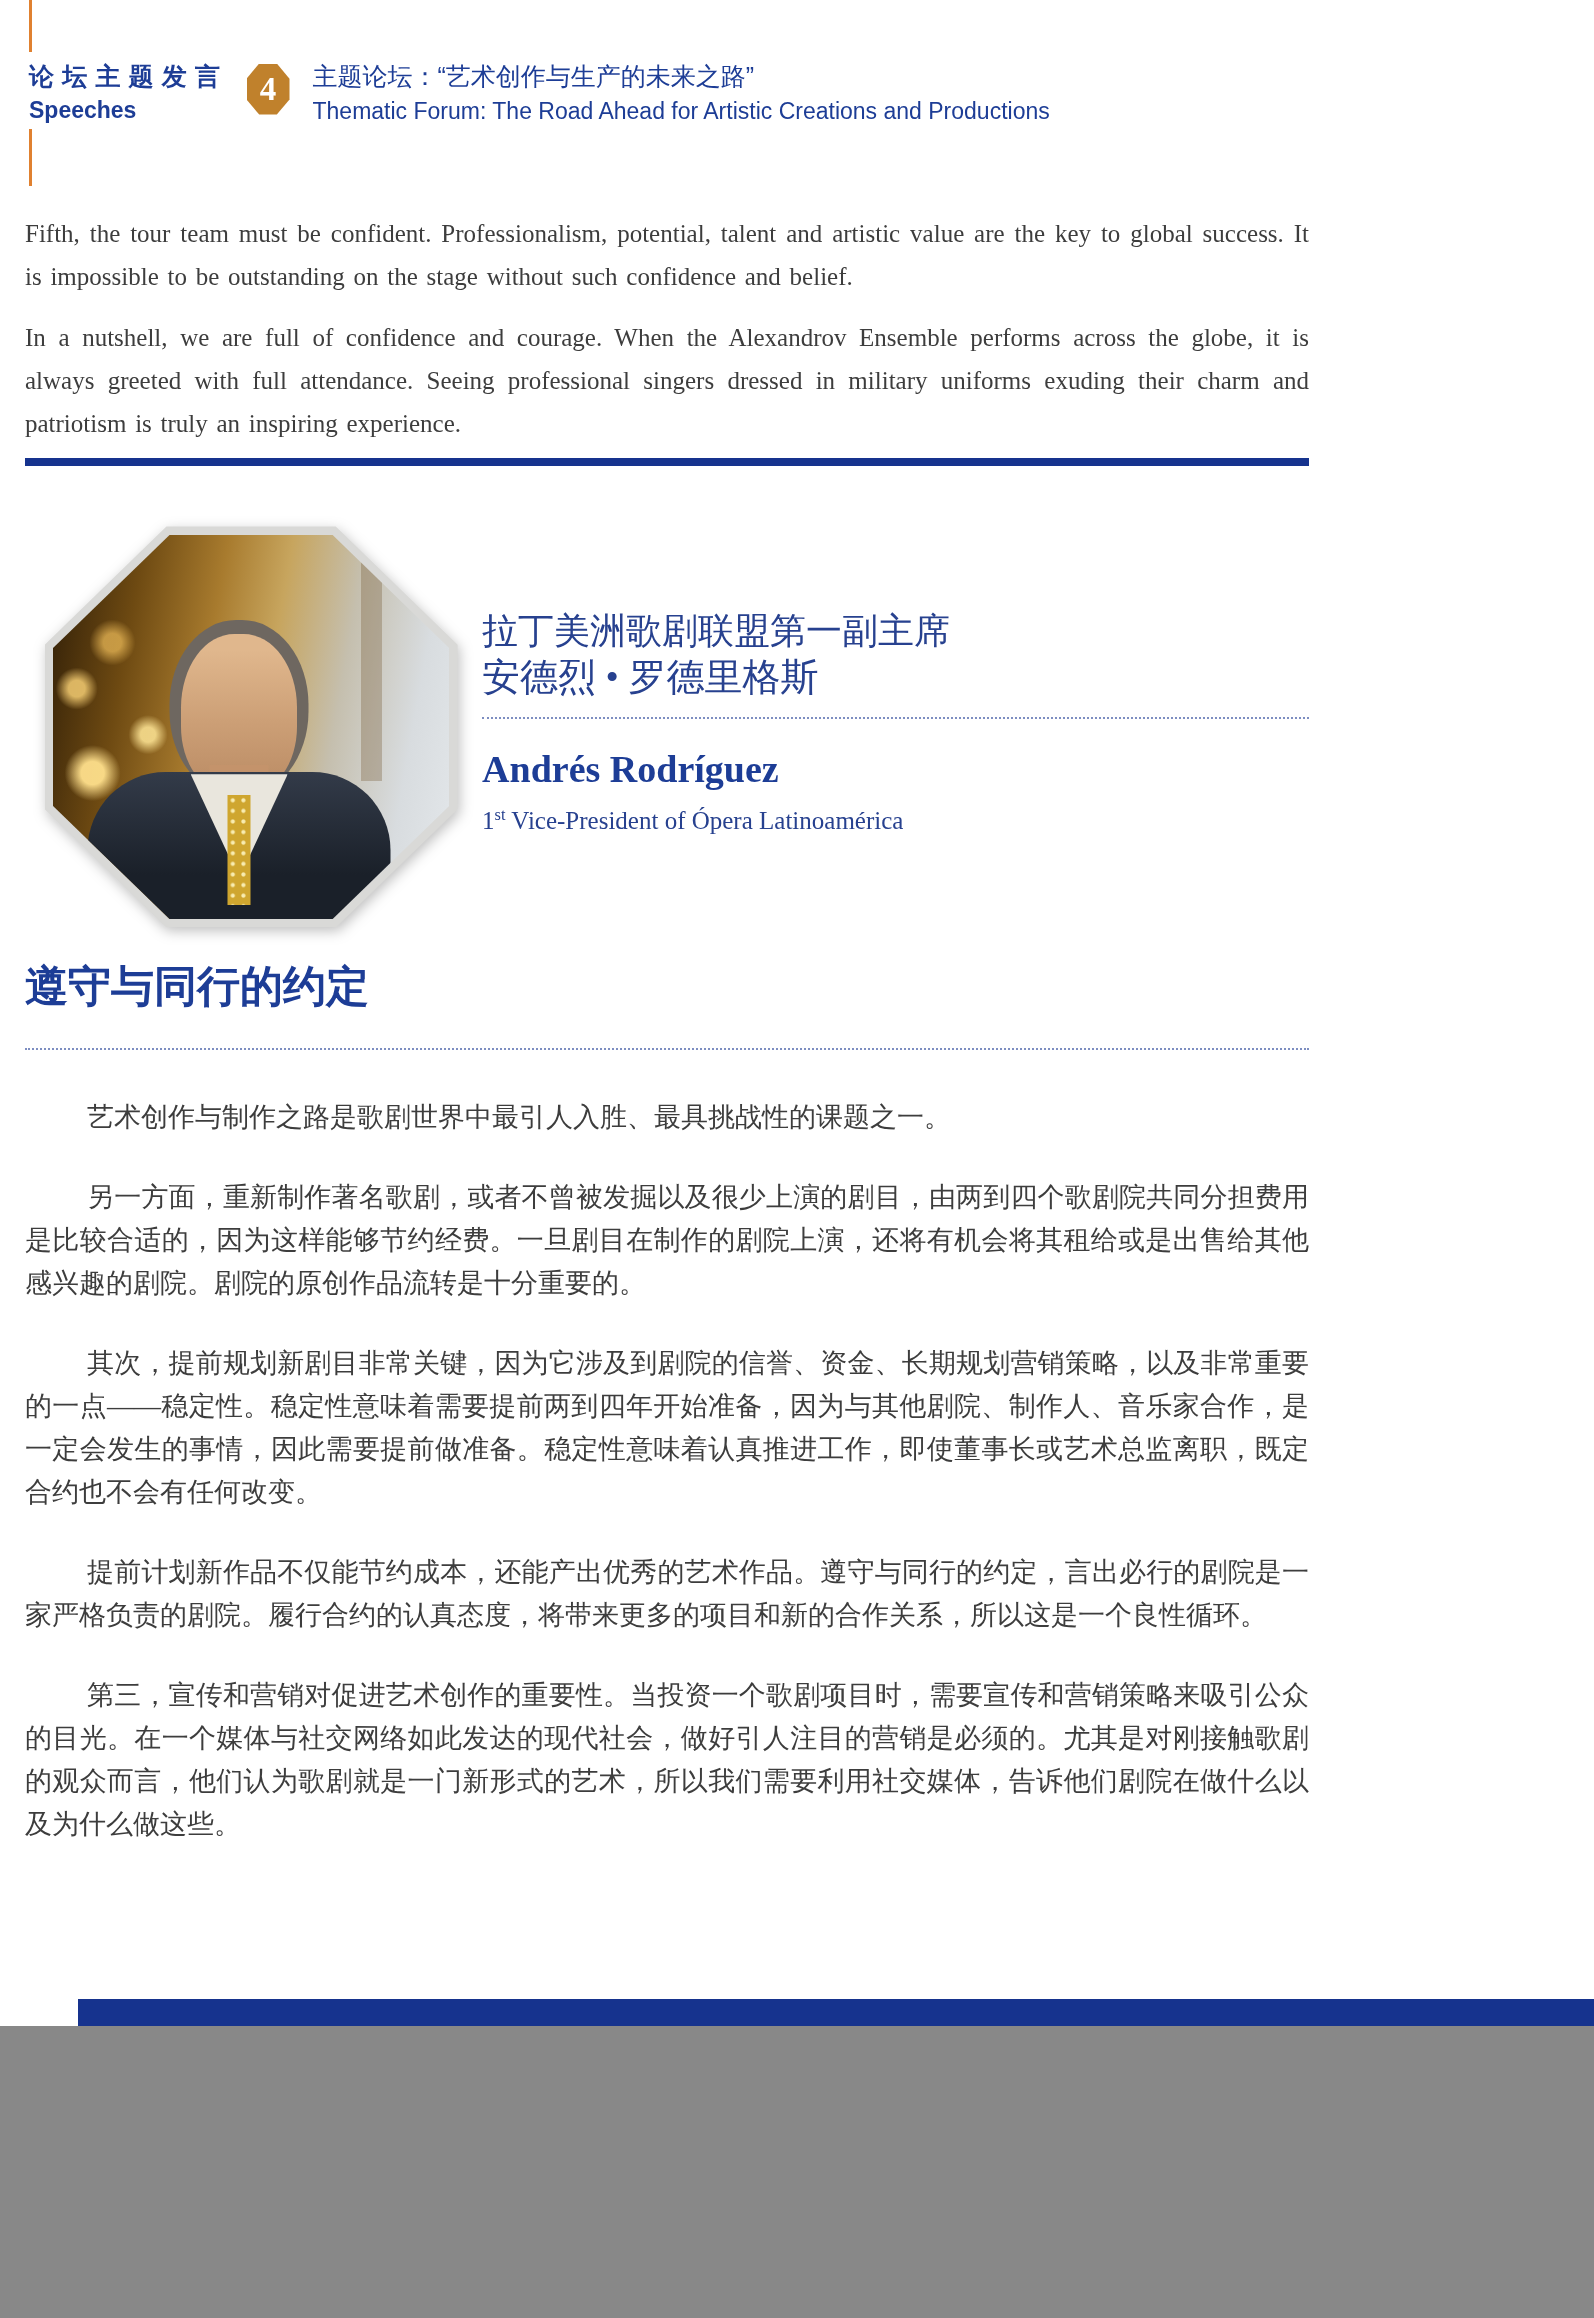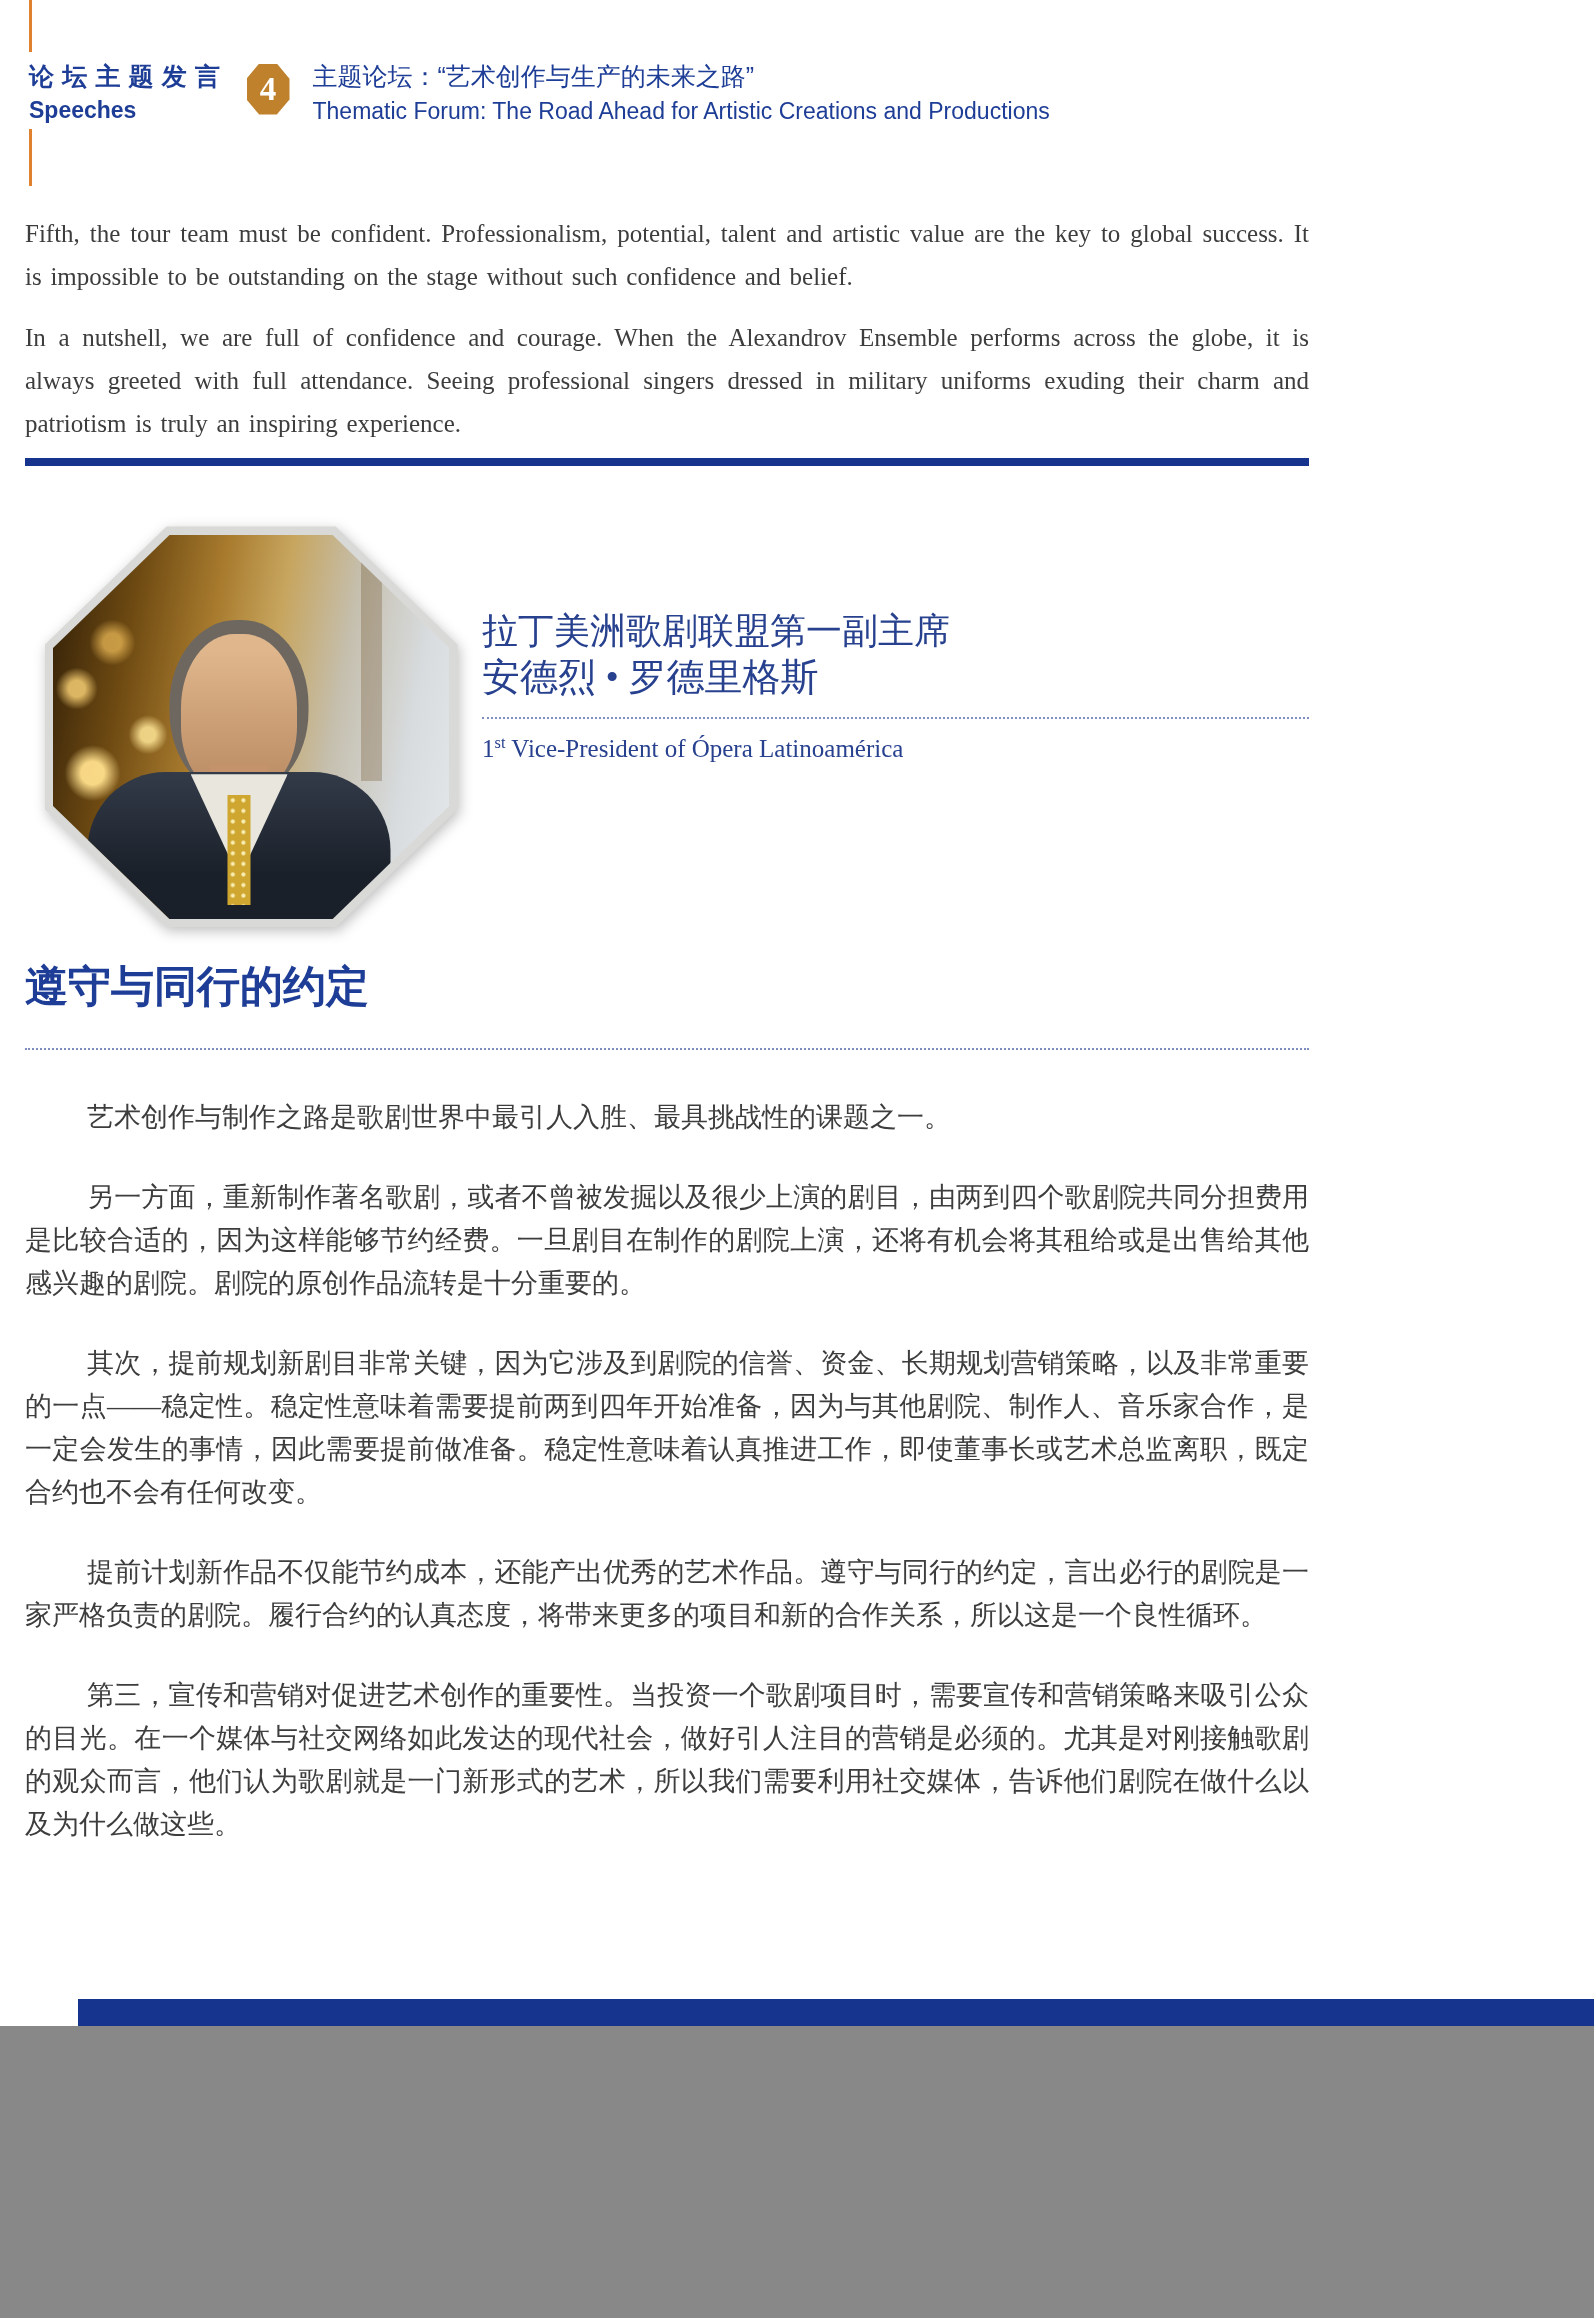--- a/index.html
+++ b/index.html
@@ -153,20 +153,21 @@
             <div class="p-suit"></div>
             <div class="p-shirt"></div>
             <div class="p-tie"></div>
           </div>
         </div>
       </div>
       <div class="profile-info">
         <div class="speaker-title-zh">拉丁美洲歌剧联盟第一副主席</div>
         <div class="speaker-name-zh">安德烈 • 罗德里格斯</div>
         <div class="dotted-rule rule-profile"></div>
+        <div class="speaker-name-en">Andrés Rodríguez</div>
         <div class="speaker-title-en"><span>1</span><sup>st</sup><span> Vice-President of Ópera Latinoamérica</span></div>
       </div>
     </div>
 
     <h2 class="section-title">遵守与同行的约定</h2>
     <div class="dotted-rule rule-section"></div>
 
     <p class="zh first">艺术创作与制作之路是歌剧世界中最引人入胜、最具挑战性的课题之一。</p>
     <p class="zh">另一方面，重新制作著名歌剧，或者不曾被发掘以及很少上演的剧目，由两到四个歌剧院共同分担费用是比较合适的，因为这样能够节约经费。一旦剧目在制作的剧院上演，还将有机会将其租给或是出售给其他感兴趣的剧院。剧院的原创作品流转是十分重要的。</p>
     <p class="zh">其次，提前规划新剧目非常关键，因为它涉及到剧院的信誉、资金、长期规划营销策略，以及非常重要的一点——稳定性。稳定性意味着需要提前两到四年开始准备，因为与其他剧院、制作人、音乐家合作，是一定会发生的事情，因此需要提前做准备。稳定性意味着认真推进工作，即使董事长或艺术总监离职，既定合约也不会有任何改变。</p>

